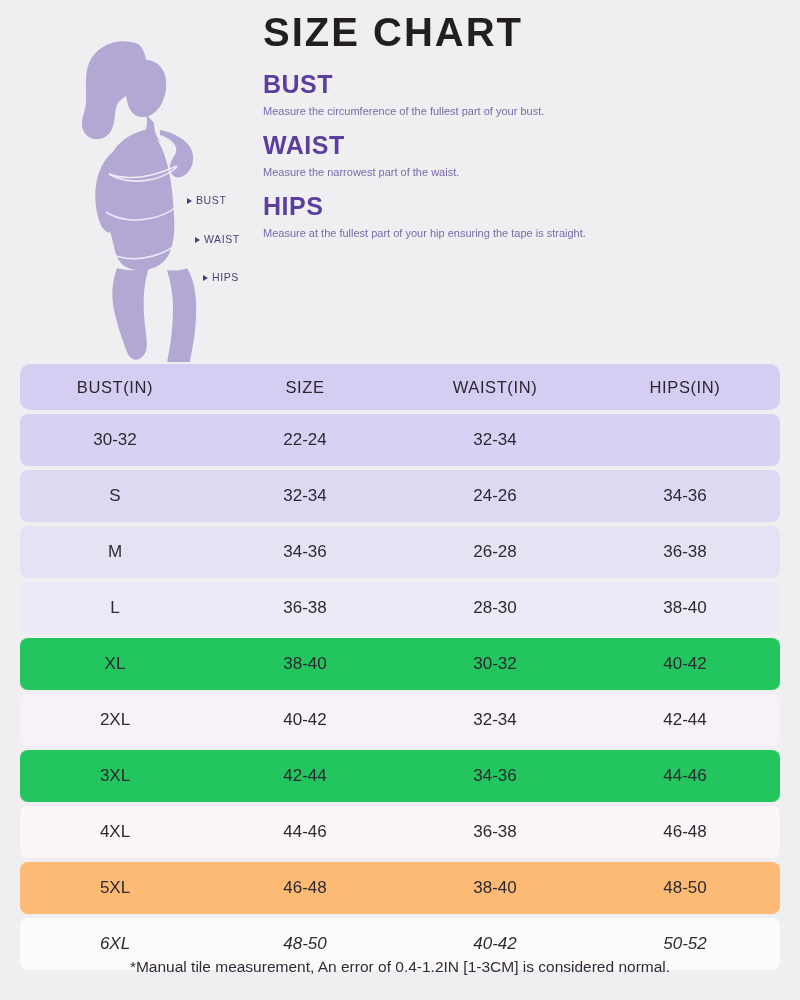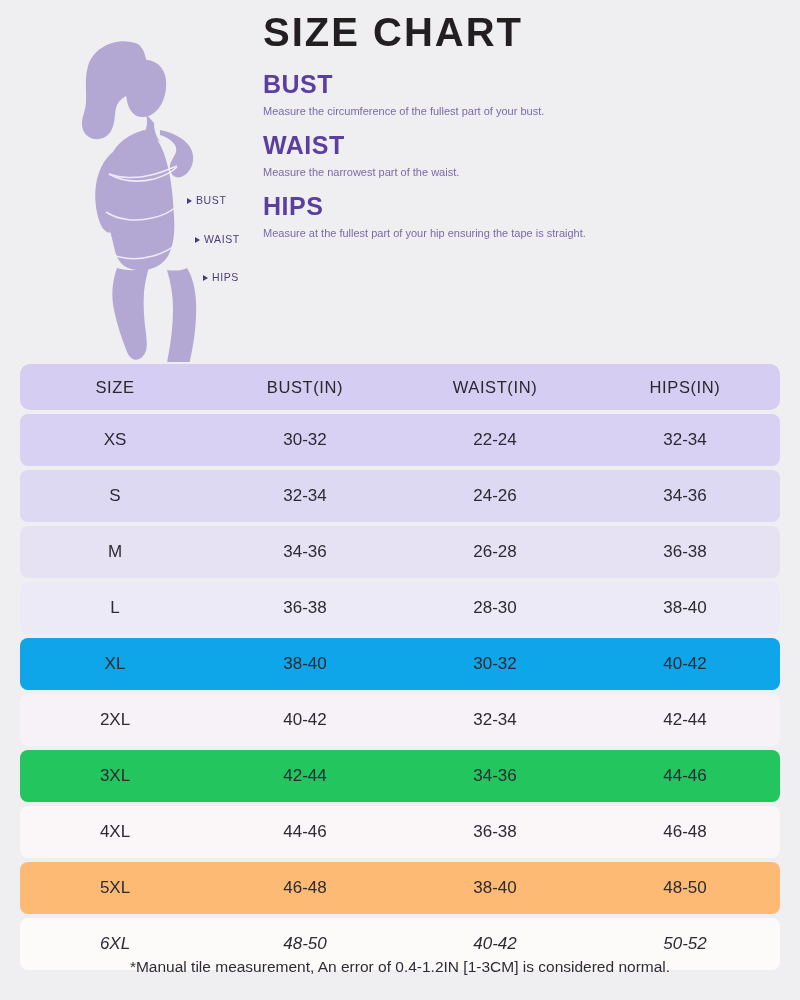--- a/index.html
+++ b/index.html
@@ -186,28 +186,27 @@
 
       <div class="block">
         <div class="block-title">HIPS</div>
         <div class="block-desc">Measure at the fullest part of your hip ensuring the tape is straight.</div>
       </div>
     </div>
   </div>
 
   <div class="table">
     <div class="row head">
+      <div class="cell c-bust">BUST(IN)</div>
       <div class="cell c-size">SIZE</div>
-      <div class="cell c-bust">BUST(IN)</div>
       <div class="cell c-waist">WAIST(IN)</div>
       <div class="cell c-hips">HIPS(IN)</div>
     </div>
     <div id="table-body">
         <div class="row" style="background: rgb(217, 209, 244);">
-          <div class="cell c-size">XS</div>
           <div class="cell c-bust">30-32</div>
           <div class="cell c-waist">22-24</div>
           <div class="cell c-hips">32-34</div>
         </div>
         <div class="row" style="background: rgb(222, 217, 243);">
           <div class="cell c-size">S</div>
           <div class="cell c-bust">32-34</div>
           <div class="cell c-waist">24-26</div>
           <div class="cell c-hips">34-36</div>
         </div>
@@ -216,21 +215,21 @@
           <div class="cell c-bust">34-36</div>
           <div class="cell c-waist">26-28</div>
           <div class="cell c-hips">36-38</div>
         </div>
         <div class="row" style="background: rgb(237, 234, 247);">
           <div class="cell c-size">L</div>
           <div class="cell c-bust">36-38</div>
           <div class="cell c-waist">28-30</div>
           <div class="cell c-hips">38-40</div>
         </div>
-        <div class="row" style="background: #0ea5e9;">
+        <div class="row" style="background: #22c55e;">
           <div class="cell c-size">XL</div>
           <div class="cell c-bust">38-40</div>
           <div class="cell c-waist">30-32</div>
           <div class="cell c-hips">40-42</div>
         </div>
         <div class="row" style="background: rgb(247, 242, 247);">
           <div class="cell c-size">2XL</div>
           <div class="cell c-bust">40-42</div>
           <div class="cell c-waist">32-34</div>
           <div class="cell c-hips">42-44</div>

